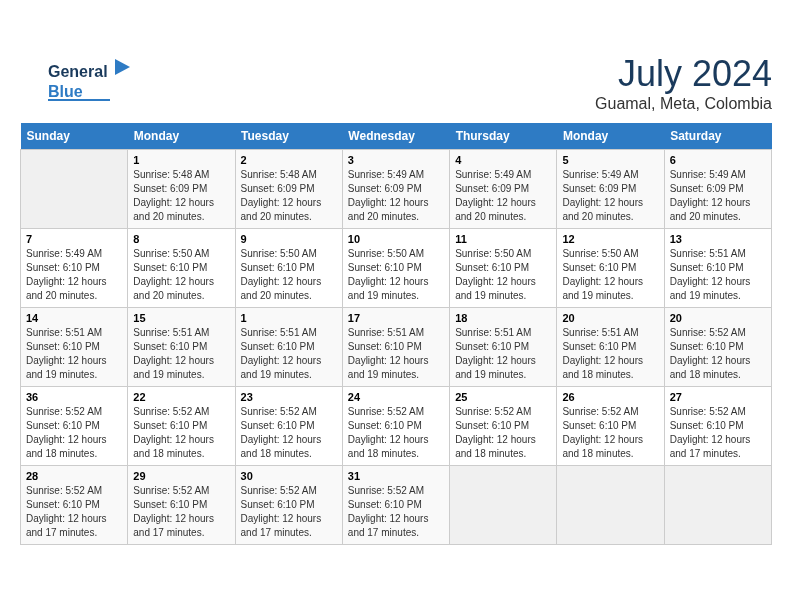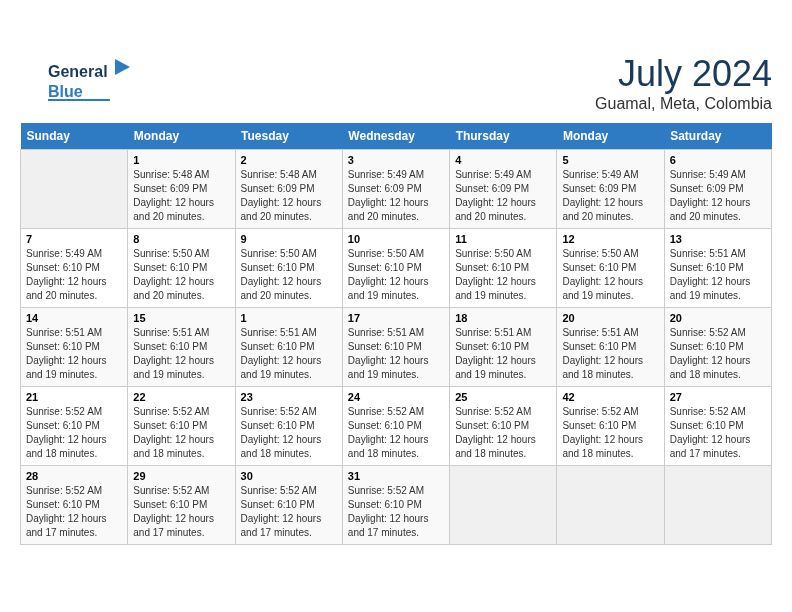--- a/index.html
+++ b/index.html
@@ -236,21 +236,21 @@
         </td>
         <td>
           <span class="day-number">20</span>
           <div class="day-info" style="white-space: pre-line;">Sunrise: 5:52 AM
 Sunset: 6:10 PM
 Daylight: 12 hours and 18 minutes.</div>
         </td>
       </tr>
       <tr>
         <td>
-          <span class="day-number">21</span>
+          <span class="day-number">36</span>
           <div class="day-info" style="white-space: pre-line;">Sunrise: 5:52 AM
 Sunset: 6:10 PM
 Daylight: 12 hours and 18 minutes.</div>
         </td>
         <td>
           <span class="day-number">22</span>
           <div class="day-info" style="white-space: pre-line;">Sunrise: 5:52 AM
 Sunset: 6:10 PM
 Daylight: 12 hours and 18 minutes.</div>
         </td>
@@ -266,21 +266,21 @@
 Sunset: 6:10 PM
 Daylight: 12 hours and 18 minutes.</div>
         </td>
         <td>
           <span class="day-number">25</span>
           <div class="day-info" style="white-space: pre-line;">Sunrise: 5:52 AM
 Sunset: 6:10 PM
 Daylight: 12 hours and 18 minutes.</div>
         </td>
         <td>
-          <span class="day-number">42</span>
+          <span class="day-number">26</span>
           <div class="day-info" style="white-space: pre-line;">Sunrise: 5:52 AM
 Sunset: 6:10 PM
 Daylight: 12 hours and 18 minutes.</div>
         </td>
         <td>
           <span class="day-number">27</span>
           <div class="day-info" style="white-space: pre-line;">Sunrise: 5:52 AM
 Sunset: 6:10 PM
 Daylight: 12 hours and 17 minutes.</div>
         </td>

